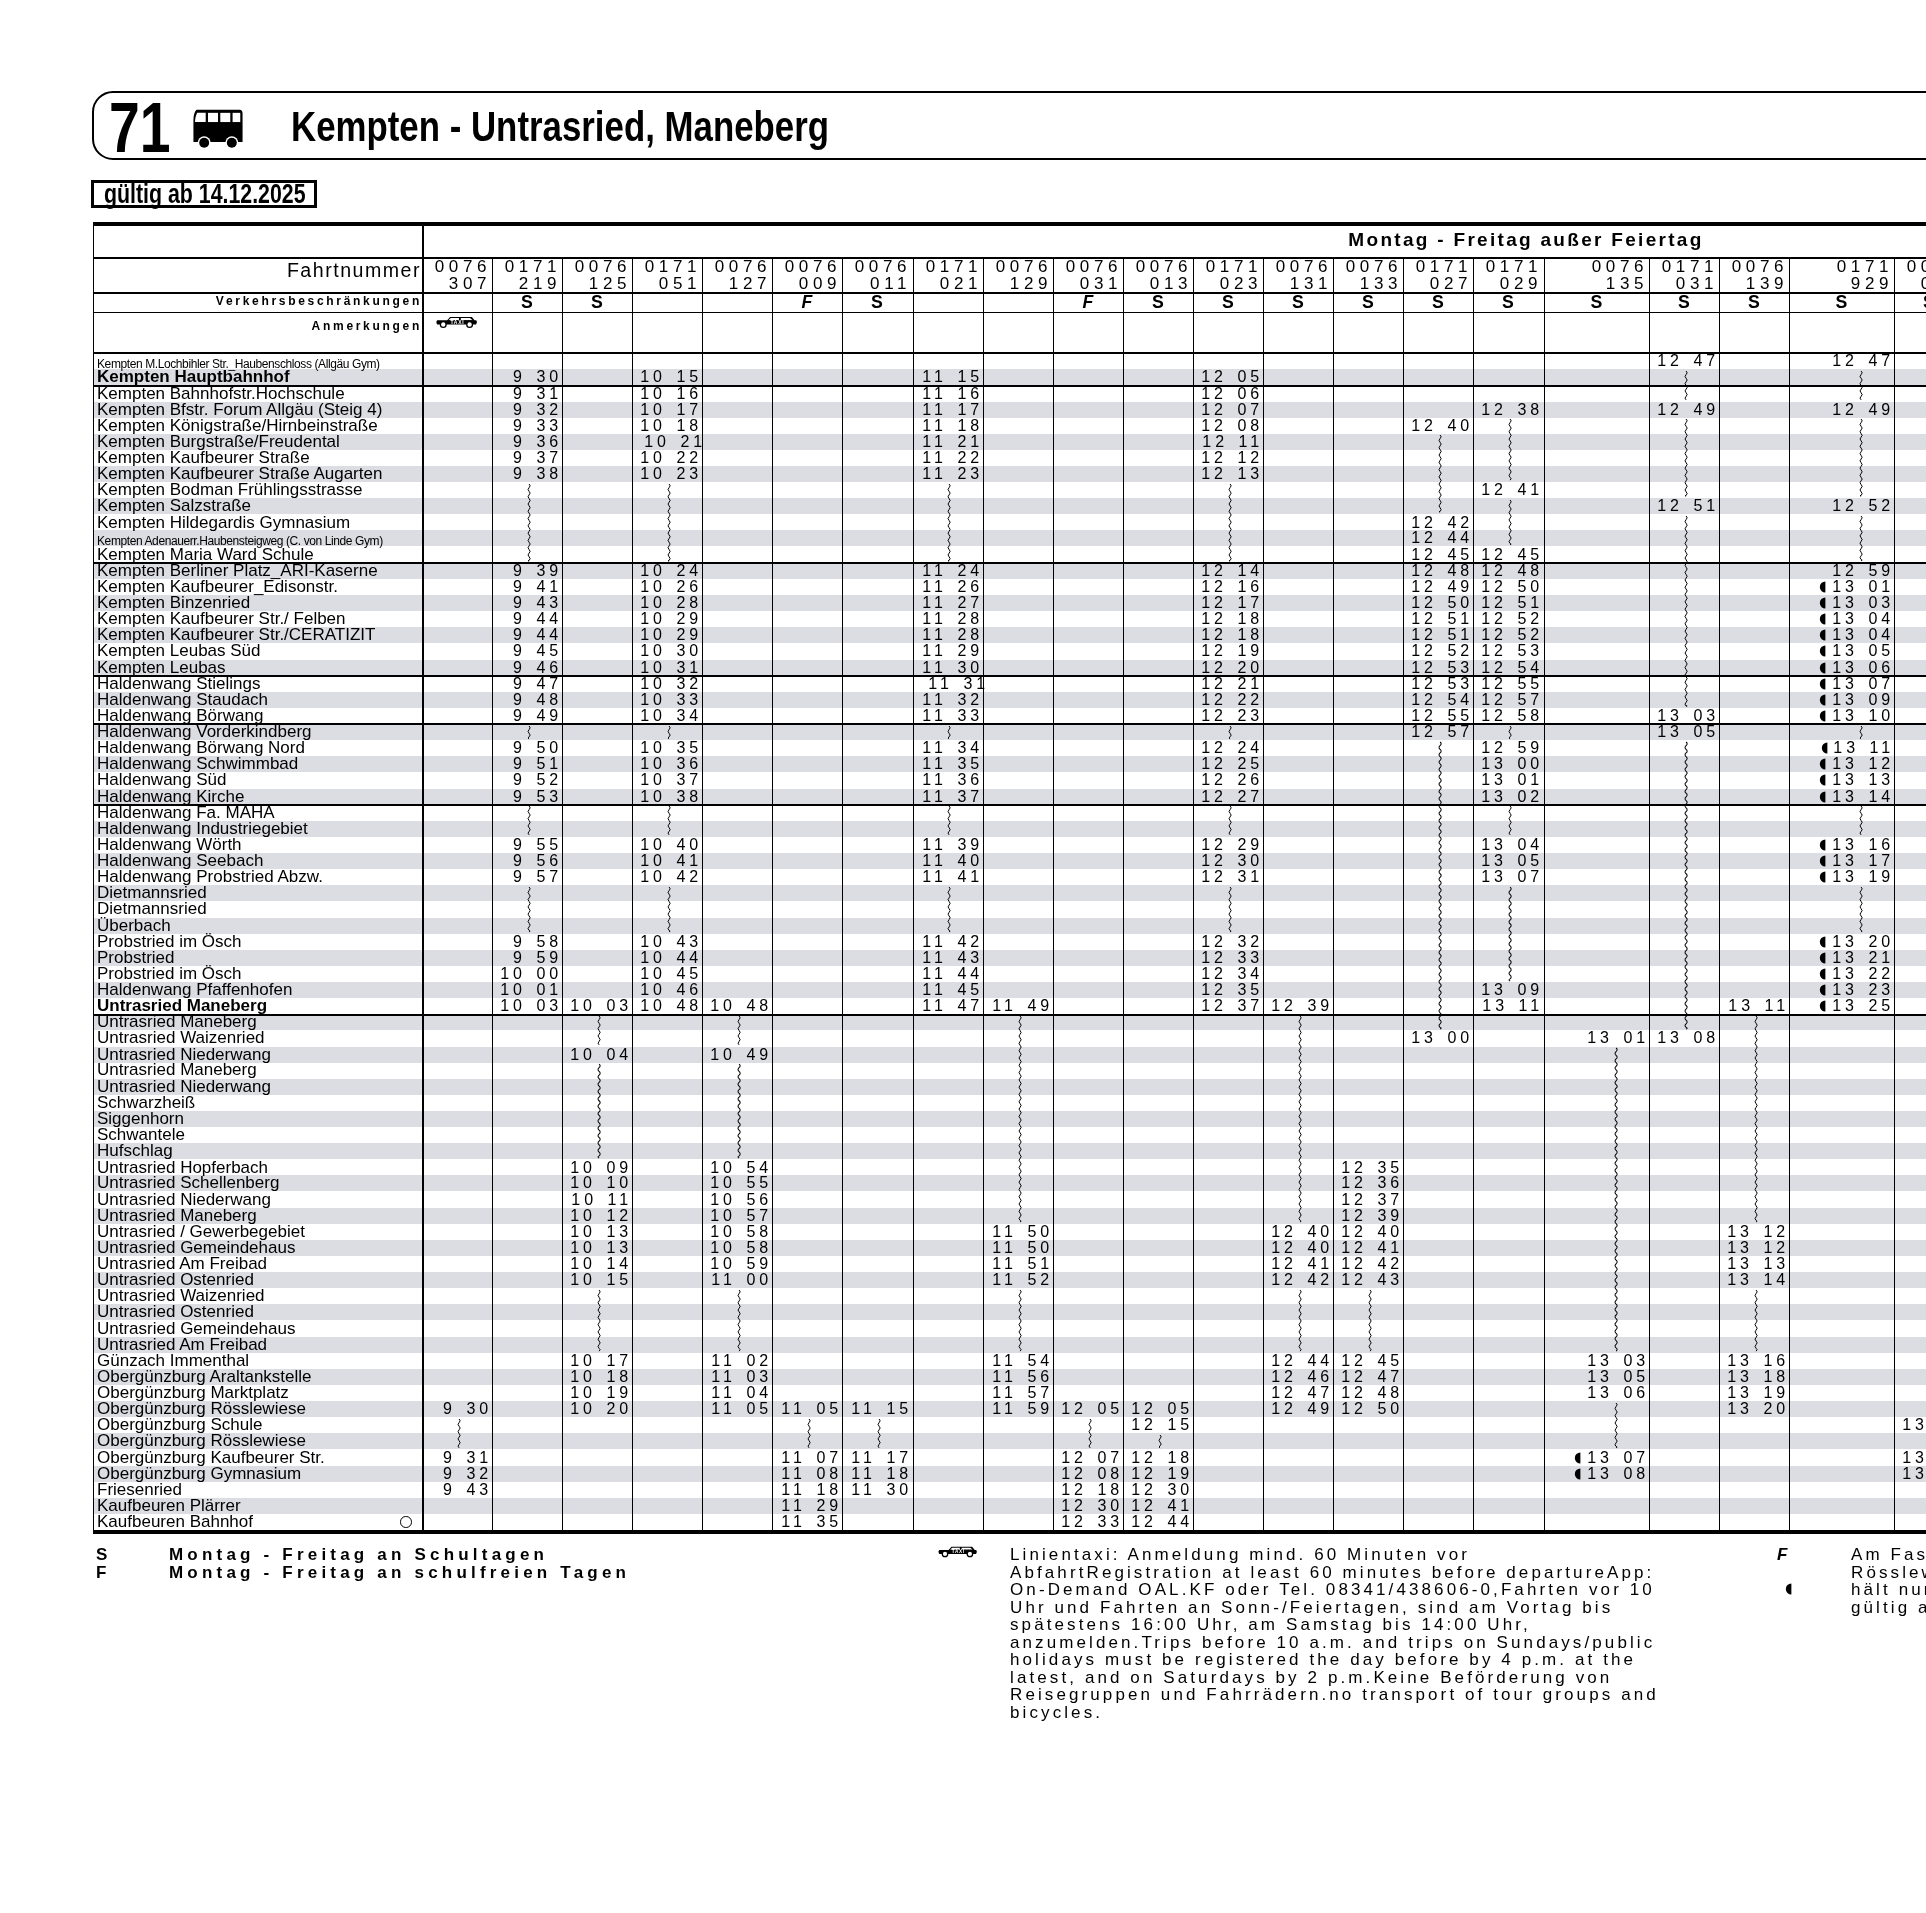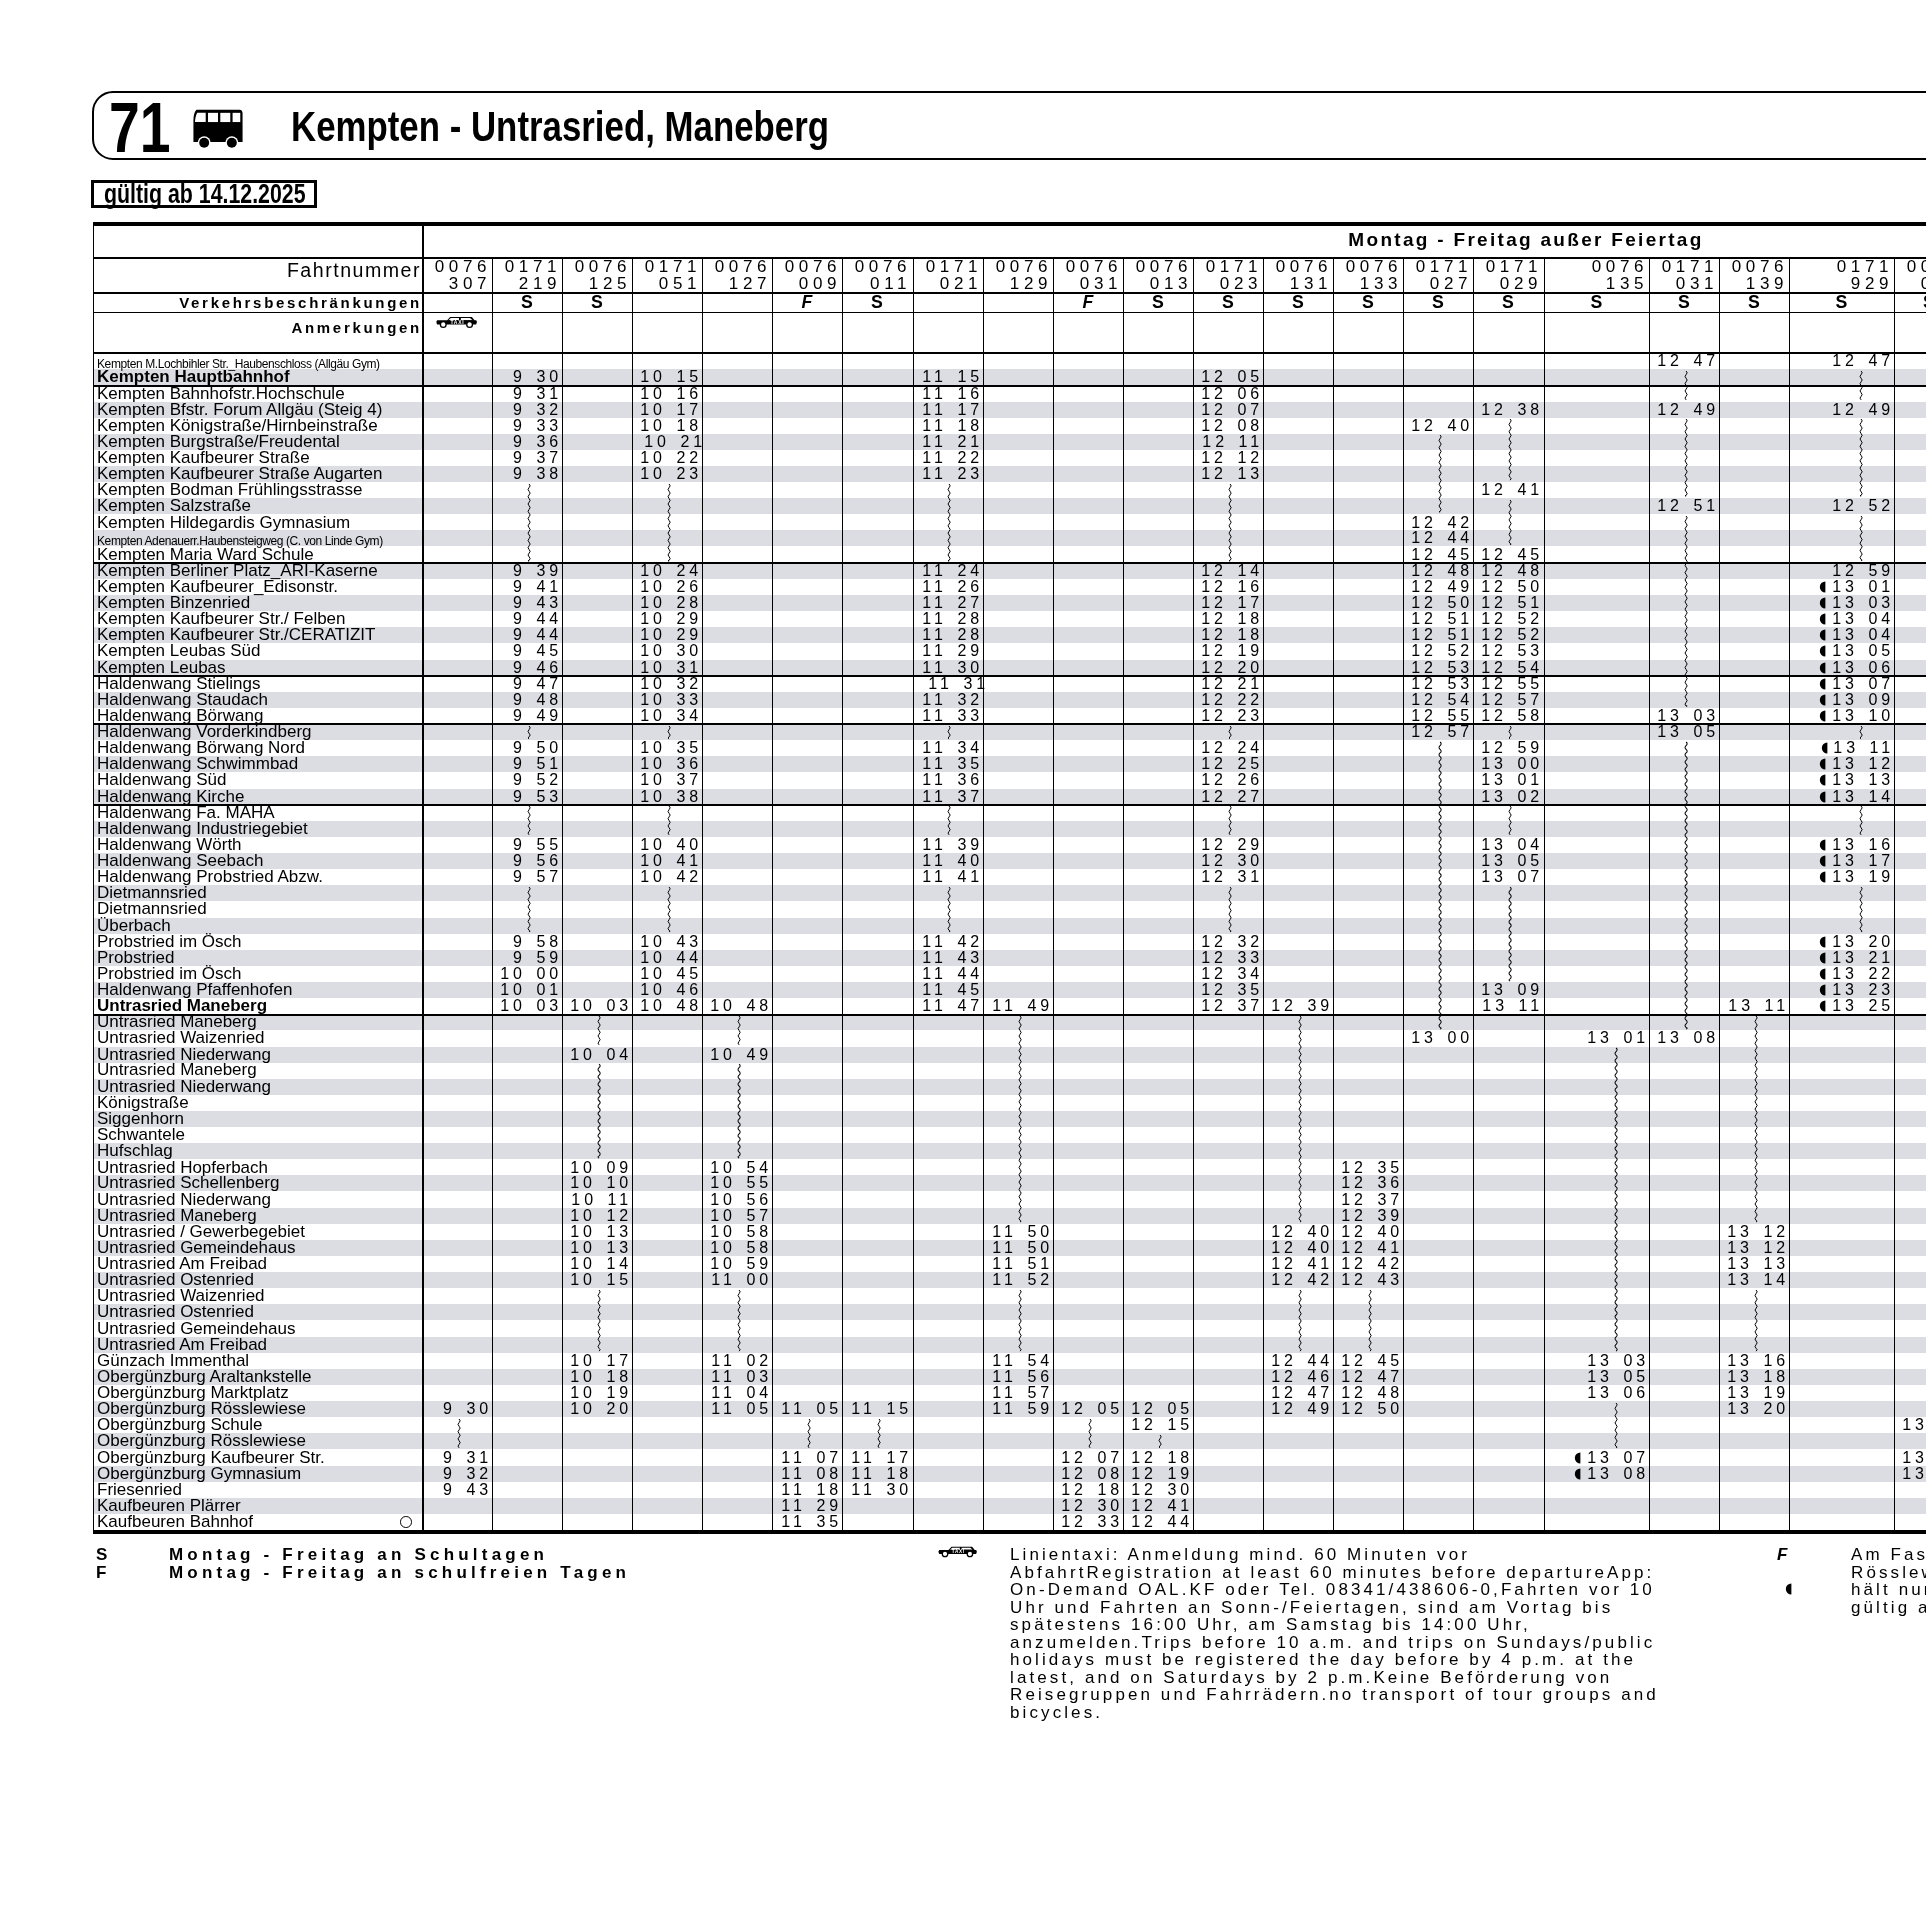--- a/index.html
+++ b/index.html
@@ -6,21 +6,21 @@
 .stripe{position:absolute;background:#dcdce3;left:93px;width:2536px;}
 .hl{position:absolute;background:#000;left:93px;width:2536px;}
 .vl{position:absolute;background:#000;}
 .stop{position:absolute;left:97px;font-size:17px;line-height:16px;white-space:nowrap;}
 .stop.small{font-size:12px;letter-spacing:-0.4px;}
 .stop.bold{font-weight:bold;}
 .tm{position:absolute;font-size:16px;line-height:16px;text-align:right;white-space:nowrap;word-spacing:2.3px;letter-spacing:3.9px;}
 .fnc{position:absolute;font-size:17px;line-height:17px;text-align:right;white-space:nowrap;letter-spacing:4.6px;}
 .vb{position:absolute;font-size:17.7px;font-weight:bold;text-align:center;line-height:21px;}
 .lab{position:absolute;font-size:19.6px;text-align:right;white-space:nowrap;}
-.labb{font-size:15px;font-weight:bold;letter-spacing:2.7px;}
+.labb{font-size:12px;font-weight:bold;letter-spacing:2.7px;}
 .hd{vertical-align:-1.2px;margin-right:5.4px;}
 .fitalic{font-style:italic;font-weight:bold;}
 .fn{font-size:17px;line-height:17.5px;white-space:nowrap;letter-spacing:3.1px;}
 .fnb{font-weight:bold;letter-spacing:4.2px;}
 </style></head><body>
 
 <div class="abs" style="left:92px;top:91px;width:2522px;height:69px;border:2.3px solid #000;border-radius:21px;box-sizing:border-box;"></div>
 
 <div class="abs" style="left:109px;top:96px;font-size:70px;font-weight:bold;line-height:64px;transform:scaleX(0.79);transform-origin:0 0;">71</div>
 
@@ -210,21 +210,21 @@
 <div class="stop" style="top:934px;">Probstried im Ösch</div>
 <div class="stop" style="top:950px;">Probstried</div>
 <div class="stop" style="top:966px;">Probstried im Ösch</div>
 <div class="stop" style="top:982px;">Haldenwang Pfaffenhofen</div>
 <div class="stop bold" style="top:998px;">Untrasried Maneberg</div>
 <div class="stop" style="top:1014px;">Untrasried Maneberg</div>
 <div class="stop" style="top:1030px;">Untrasried Waizenried</div>
 <div class="stop" style="top:1047px;">Untrasried Niederwang</div>
 <div class="stop" style="top:1062px;">Untrasried Maneberg</div>
 <div class="stop" style="top:1079px;">Untrasried Niederwang</div>
-<div class="stop" style="top:1095px;">Königstraße</div>
+<div class="stop" style="top:1095px;">Schwarzheiß</div>
 <div class="stop" style="top:1111px;">Siggenhorn</div>
 <div class="stop" style="top:1127px;">Schwantele</div>
 <div class="stop" style="top:1143px;">Hufschlag</div>
 <div class="stop" style="top:1160px;">Untrasried Hopferbach</div>
 <div class="stop" style="top:1175px;">Untrasried Schellenberg</div>
 <div class="stop" style="top:1192px;">Untrasried Niederwang</div>
 <div class="stop" style="top:1208px;">Untrasried Maneberg</div>
 <div class="stop" style="top:1224px;">Untrasried / Gewerbegebiet</div>
 <div class="stop" style="top:1240px;">Untrasried Gemeindehaus</div>
 <div class="stop" style="top:1256px;">Untrasried Am Freibad</div>

